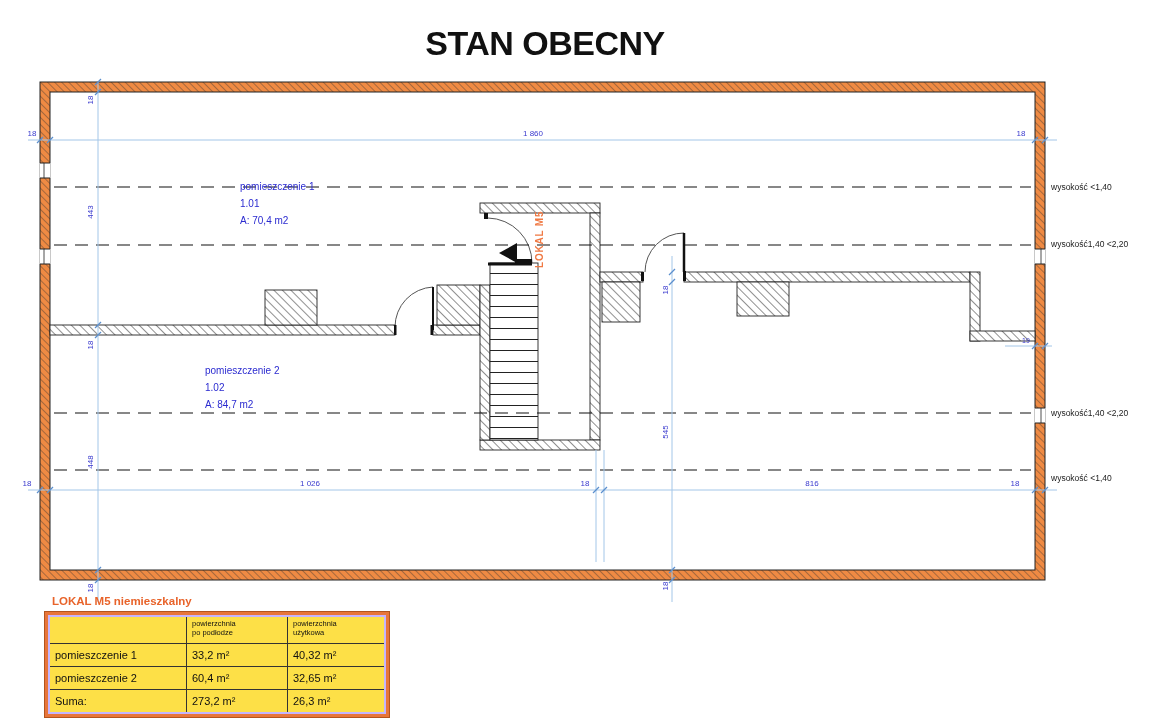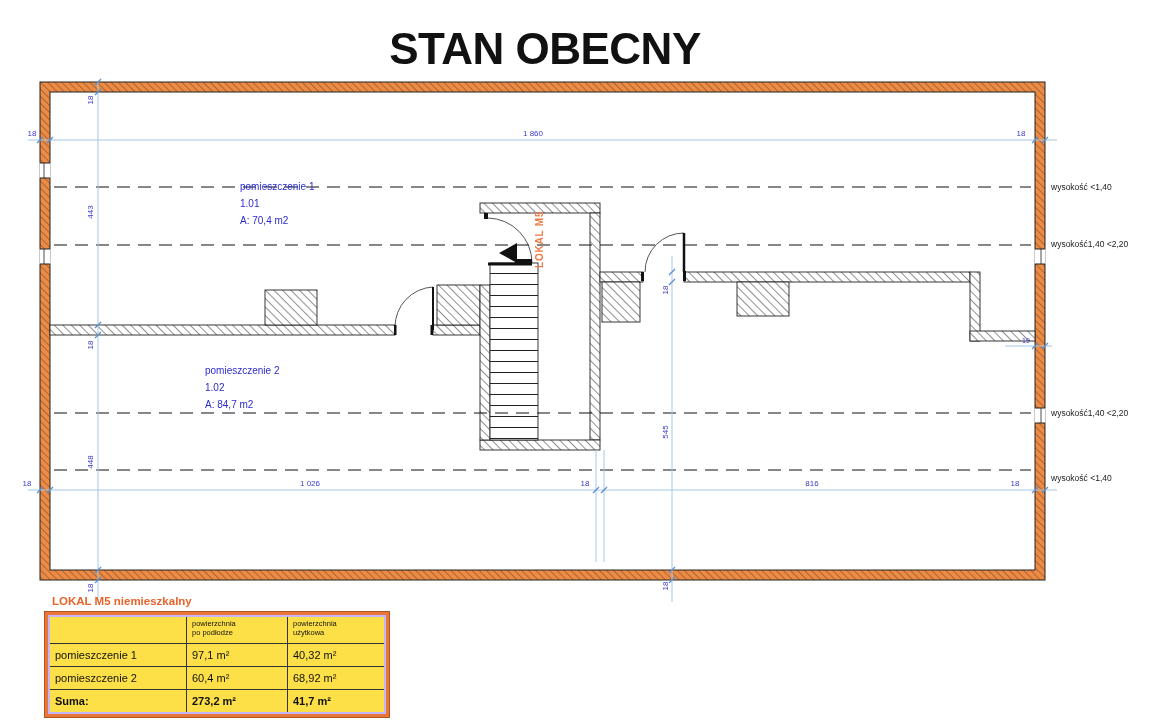--- a/index.html
+++ b/index.html
@@ -1,40 +1,40 @@
 <!DOCTYPE html>
 <html><head>
 <meta charset="utf-8">
 <style>
   html,body{margin:0;padding:0;background:#fff;}
   .canvas{position:relative;width:1170px;height:721px;background:#fff;overflow:hidden;
           font-family:"Liberation Sans",sans-serif;}
   .page-title{position:absolute;left:0;top:24px;width:1090px;text-align:center;
-              font-size:44px;font-weight:bold;color:#111;letter-spacing:-0.5px;}
+              font-size:34px;font-weight:bold;color:#111;letter-spacing:-0.5px;}
   .plan-svg{position:absolute;left:0;top:0;}
   
   .dim{fill:#3a3ace;font-size:8px;font-family:"Liberation Sans",sans-serif;}
   .dim-s{fill:#3a3ace;font-size:7px;font-family:"Liberation Sans",sans-serif;}
   .room{fill:#2b2bd0;font-size:10px;font-family:"Liberation Sans",sans-serif;}
   .hlabel{fill:#222;font-size:8.5px;font-family:"Liberation Sans",sans-serif;}
   .unit{fill:#f07a45;font-size:10px;font-weight:bold;letter-spacing:0.8px;
         font-family:"Liberation Sans",sans-serif;}
   
   .legend-title{position:absolute;left:52px;top:595px;color:#e8632a;
                 font-size:11.5px;font-weight:bold;}
   .area-table{position:absolute;left:48px;top:615px;border-collapse:collapse;
               table-layout:fixed;background:#fde047;border:2px solid #c4b5fd;
               box-shadow:0 0 0 3px #e8753a,0 0 0 4px #b3541e;}
   .area-table th,.area-table td{border:1px solid #333;padding:2px 5px;
               font-size:11px;color:#111;text-align:left;vertical-align:middle;}
   .area-table th{font-size:7.5px;font-weight:normal;white-space:pre-line;
               vertical-align:top;line-height:1.25;height:22px;}
   .area-table td{height:18px;}
   .c1{width:126px;} .c2{width:90px;} .c3{width:86px;}
-  .sum td{font-weight:bold;}
+  .sum td{font-weight:normal;}
 </style>
 </head>
 <body>
 
 <div class="canvas">
 
   <div class="page-title">STAN OBECNY</div>
 
   <svg class="plan-svg" width="1170" height="721" viewBox="0 0 1170 721" xmlns="http://www.w3.org/2000/svg">
     <defs>
@@ -213,29 +213,29 @@
     <tbody>
       <tr>
         <th class="c1"></th>
         <th class="c2">powierzchnia
 po podłodze</th>
         <th class="c3">powierzchnia
 użytkowa</th>
       </tr>
       <tr>
         <td>pomieszczenie 1</td>
-        <td>97,1 m²</td>
+        <td>33,2 m²</td>
         <td>40,32 m²</td>
       </tr>
       <tr>
         <td>pomieszczenie 2</td>
         <td>60,4 m²</td>
-        <td>68,92 m²</td>
+        <td>32,65 m²</td>
       </tr>
       <tr class="sum">
         <td>Suma:</td>
         <td>273,2 m²</td>
-        <td>41,7 m²</td>
+        <td>26,3 m²</td>
       </tr>
     </tbody>
   </table>
 
 </div>
 
 </body></html>

